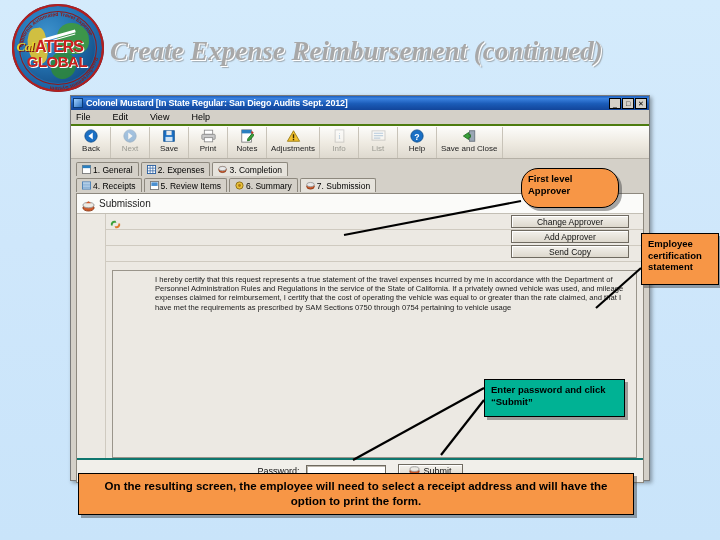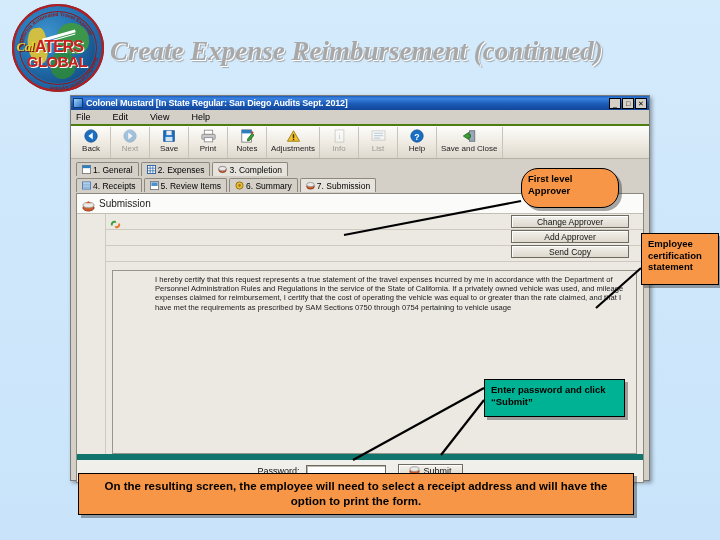--- a/index.html
+++ b/index.html
@@ -175,21 +175,21 @@
     margin:8px 6px 0 6px;background:#ece9e3;border:1px solid #9a958b;
     flex:1 1 auto;position:relative;
   }
   .certtext{
     position:absolute;left:42px;top:4px;right:6px;
     font-size:7.6px;line-height:9.2px;color:#1a1a1a;
     font-family:"Liberation Sans",sans-serif;
   }
 
   .footbar{
-    height:22px;border-top:6px solid #0f766e;background:#f1efea;
+    height:22px;border-top:2px solid #0f766e;background:#f1efea;
     display:flex;align-items:center;justify-content:center;gap:6px;
   }
   .pwlabel{font-size:9px;color:#111;}
   .pwinput{
     width:80px;height:12px;background:#fff;border:1px solid #6f6a60;
     box-shadow:inset 1px 1px 0 #bdb8ae;box-sizing:border-box;
   }
   .submitbtn{
     display:flex;align-items:center;gap:4px;
     height:15px;padding:0 10px;margin-left:6px;

